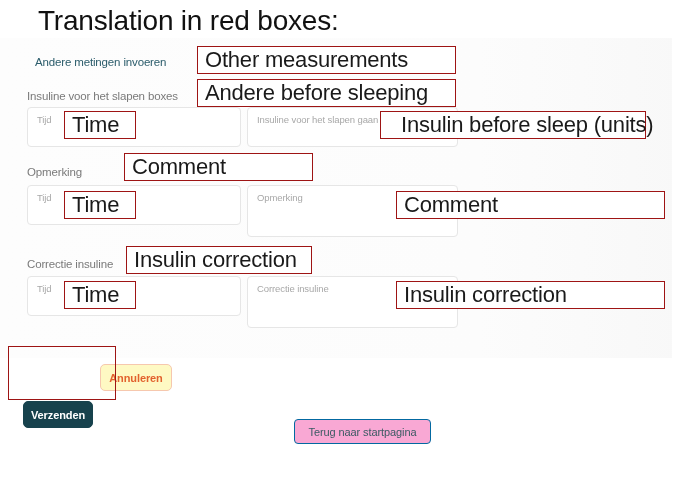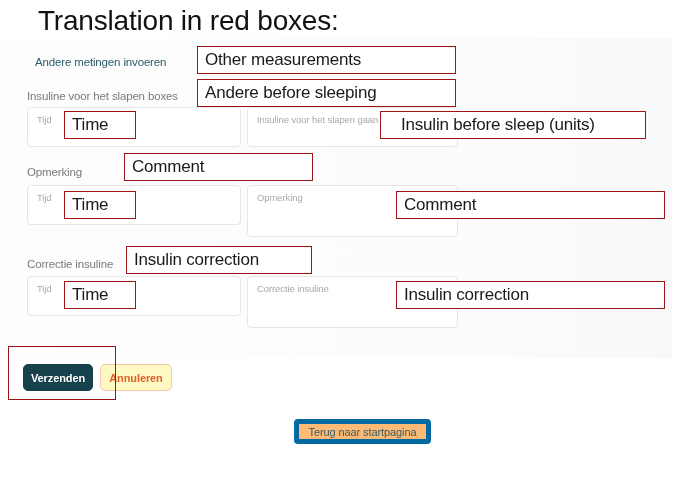--- a/index.html
+++ b/index.html
@@ -84,45 +84,46 @@
     font-size: 11px;
     border-radius: 5px;
     white-space: nowrap;
     letter-spacing: -0.1px;
   }
   .btn-primary {
     background: #17424d;
     color: #ffffff;
     border: 1px solid #17424d;
     font-weight: 600;
+    margin-top: 37px;
   }
   .btn-ghost {
     background: #fef9c3;
     color: #e2622e;
     border: 1px solid #f6c8ae;
     font-weight: 600;
   }
   .btn-outline {
-    background: #fdba74;
+    background: #f9a8d4;
     color: #3b5a63;
-    border: 5px solid #0369a1;
+    border: 1px solid #0369a1;
     border-radius: 4px;
     font-weight: 400;
   }
 
   
   .anno {
     position: absolute;
     box-sizing: border-box;
     border: 1.6px solid #9e1414;
     background: #ffffff;
     color: #1a1a1a;
     display: flex;
     align-items: center;
-    font-size: 17px;
+    font-size: 22px;
     line-height: 20px;
     padding-left: 7px;
     white-space: nowrap;
     letter-spacing: -0.2px;
   }
   
   .anno-group {
     position: absolute;
     box-sizing: border-box;
     border: 1.6px solid #9e1414;

